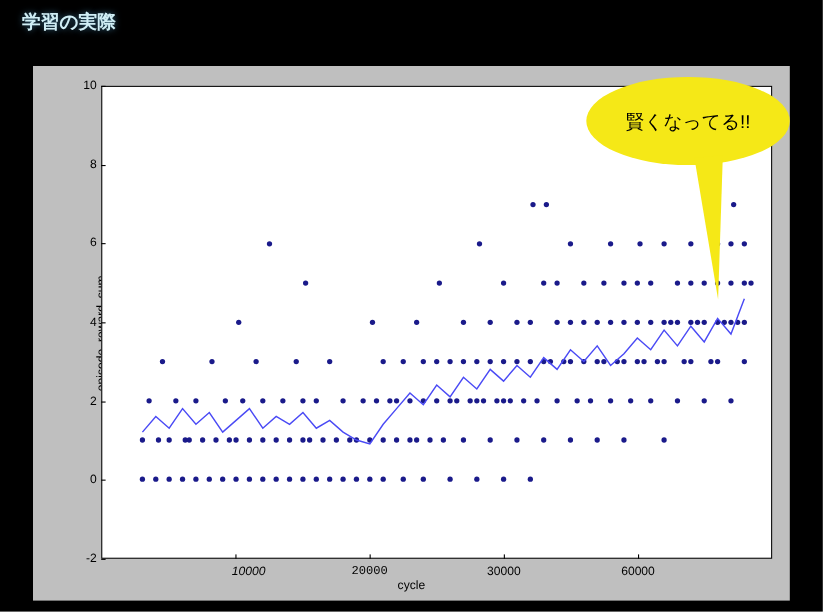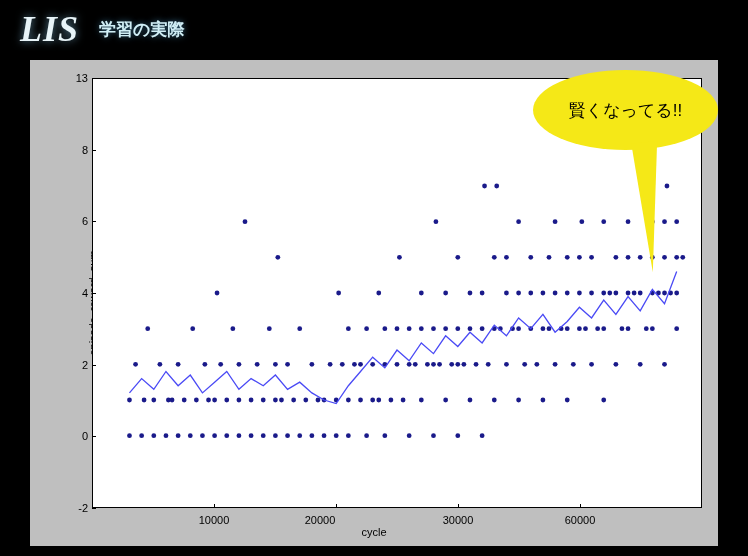--- a/index.html
+++ b/index.html
@@ -155,21 +155,20 @@
     left: 0;
     top: 0;
     width: 100%;
     height: 100%;
   }
 </style>
 </head>
 <body>
 
 <div class="header">
-  <span class="lis-logo">LIS</span>
   <span class="title-jp">学習の実際</span>
 </div>
 
 <div class="chart-area">
   <div class="ylabel">episode_reward_sum</div>
   <div class="xlabel">cycle</div>
 
   <div class="plot-box">
     <svg class="plot-svg" id="plot-svg" viewBox="0 0 610 430" preserveAspectRatio="none">
         <circle cx="36.6" cy="358.33333333333337" r="2.4" fill="#1a1a8a"></circle>
@@ -372,27 +371,27 @@
       <div class="tick-y" style="top: 376.333px;">0</div>
       <div class="tick-mark-y" style="top: 376.333px;"></div>
       <div class="tick-y" style="top: 304.667px;">2</div>
       <div class="tick-mark-y" style="top: 304.667px;"></div>
       <div class="tick-y" style="top: 233px;">4</div>
       <div class="tick-mark-y" style="top: 233px;"></div>
       <div class="tick-y" style="top: 161.333px;">6</div>
       <div class="tick-mark-y" style="top: 161.333px;"></div>
       <div class="tick-y" style="top: 89.6667px;">8</div>
       <div class="tick-mark-y" style="top: 89.6667px;"></div>
-      <div class="tick-y" style="top: 18px;">13</div>
+      <div class="tick-y" style="top: 18px;">10</div>
       <div class="tick-mark-y" style="top: 18px;"></div>
     </div>
   <div id="xticks">
-      <div class="tick-x" style="left: 184px;">10000</div>
+      <div class="tick-x" style="left: 196px; font-style: italic;">10000</div>
       <div class="tick-mark-x" style="left: 184px;"></div>
-      <div class="tick-x" style="left: 290px;">20000</div>
+      <div class="tick-x" style="left: 306px; font-family: Liberation Mono, monospace;">20000</div>
       <div class="tick-mark-x" style="left: 306px;"></div>
       <div class="tick-x" style="left: 428px;">30000</div>
       <div class="tick-mark-x" style="left: 428px;"></div>
       <div class="tick-x" style="left: 550px;">60000</div>
       <div class="tick-mark-x" style="left: 550px;"></div>
     </div>
 </div>
 
 <div class="callout">
   <div class="callout-bubble">

